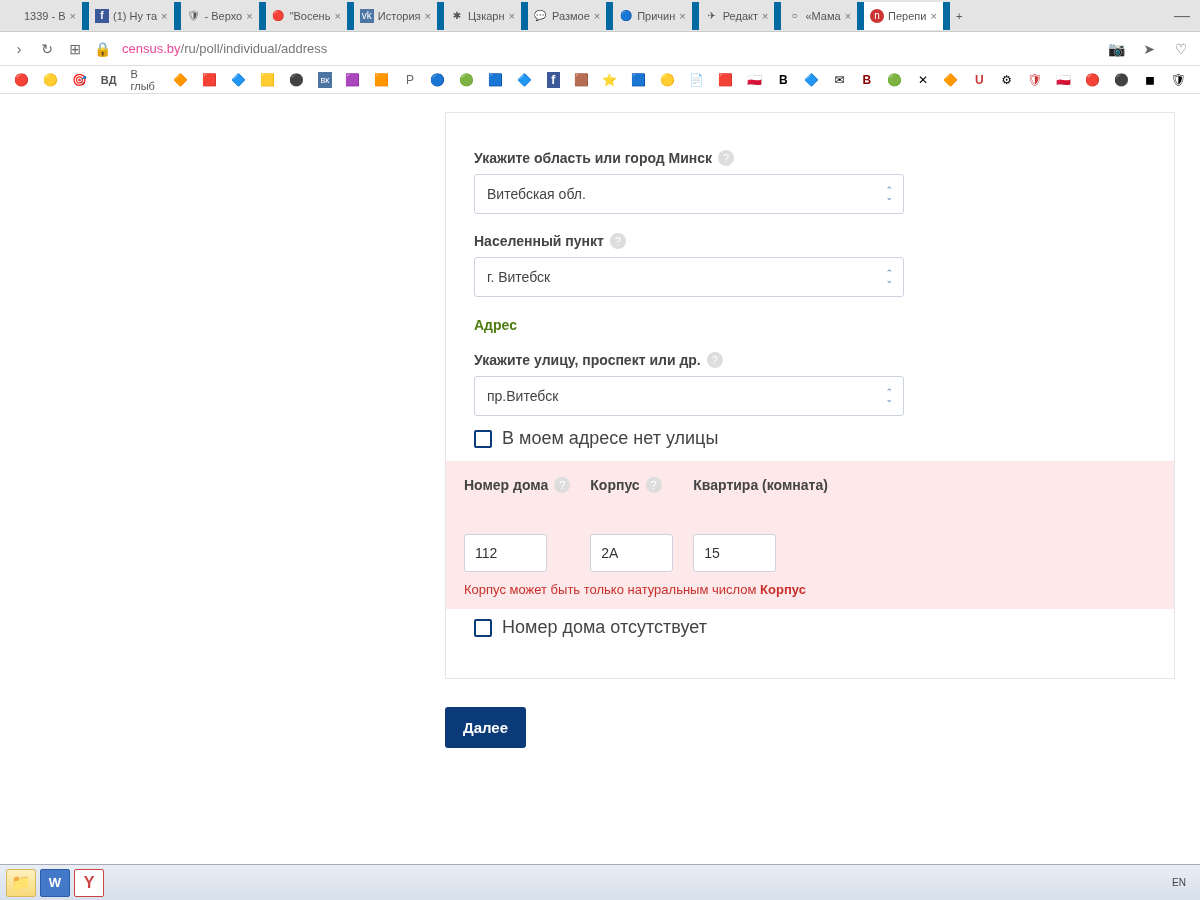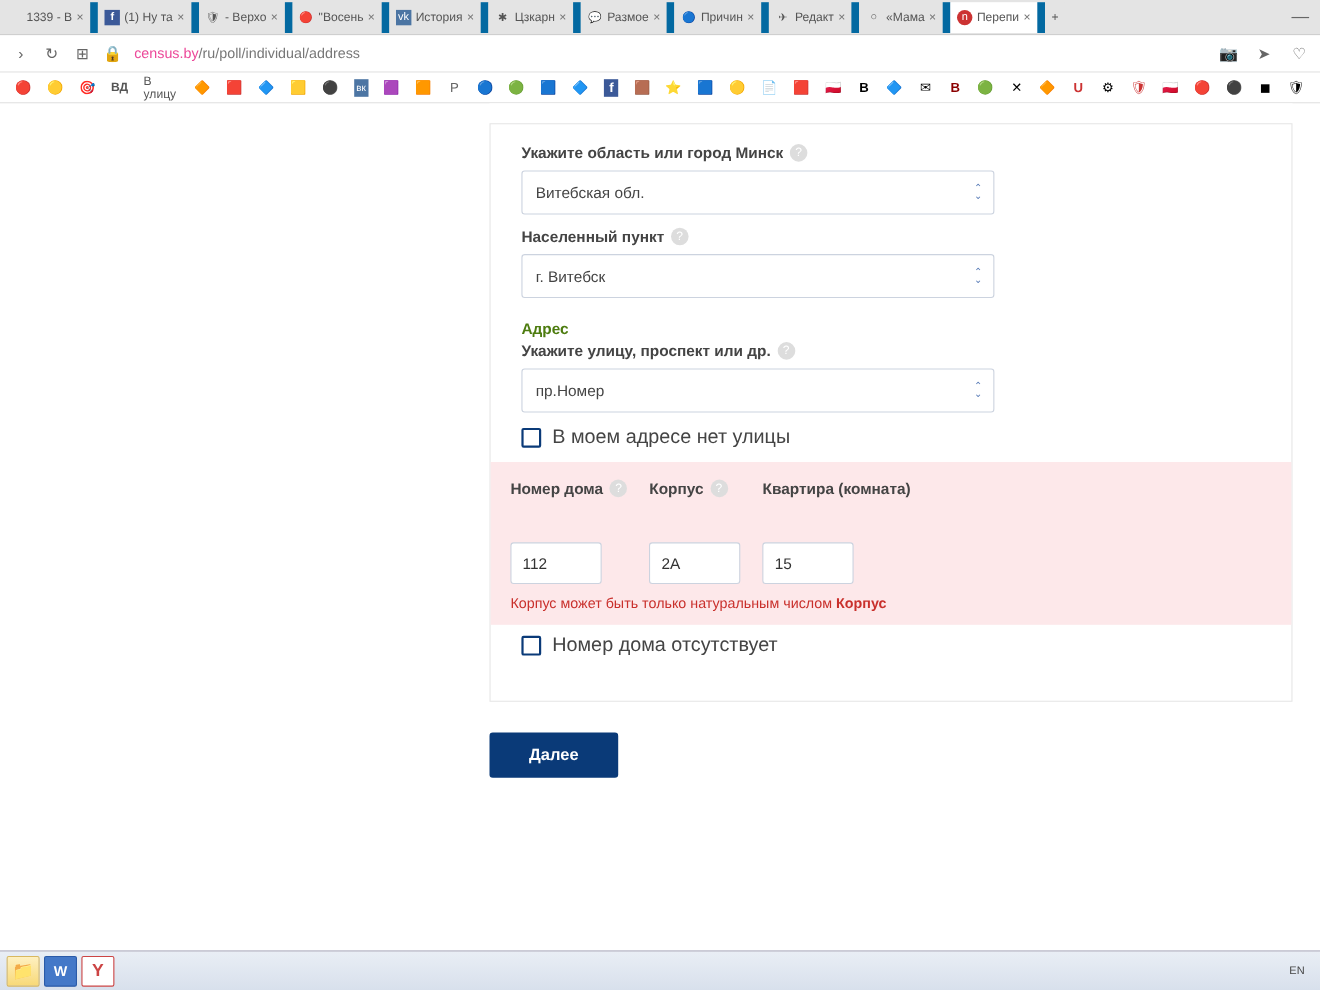--- a/index.html
+++ b/index.html
@@ -20,41 +20,41 @@
 .addr-right { margin-left: auto; display: flex; gap: 14px; }
 
 .bookmarks { height: 28px; background: #fff; display: flex; align-items: center; gap: 14px; padding: 0 14px; border-bottom: 1px solid #ddd; overflow: hidden; }
 .bm { width: 16px; height: 16px; font-size: 12px; display: flex; align-items: center; justify-content: center; }
 .bm-text { font-size: 11px; color: #555; }
 
 .page { background: #fff; width: 1200px; height: 806px; }
 .content-wrap { background: #fff; width: 730px; margin-left: 445px; padding-top: 18px; }
 .form-card { background: #fff; border: 1px solid #e6e6e6; padding: 18px 28px 28px 28px; }
 
-.label-row { display: flex; align-items: center; margin-bottom: 8px; margin-top: 0; }
+.label-row { display: flex; align-items: center; margin-bottom: 8px; margin-top: 19px; }
 .label-row label { font-size: 14px; color: #444; font-weight: 600; }
 .section-title { font-size: 14px; color: #4d7c0f; font-weight: 700; margin-top: 20px; margin-bottom: 4px; }
 .help { width: 16px; height: 16px; border-radius: 50%; background: #ddd; color: #fff; font-size: 11px; display: inline-flex; align-items: center; justify-content: center; margin-left: 6px; }
 
 .select-box { position: relative; width: 430px; height: 40px; border: 1px solid #ccd3df; border-radius: 3px; display: flex; align-items: center; padding: 0 12px; font-size: 14px; color: #444; background: #fff; margin-bottom: 12px; }
 .spinner { position: absolute; right: 10px; display: flex; flex-direction: column; font-size: 9px; color: #5a7db8; line-height: 7px; }
 
 .chk-row { display: flex; align-items: center; gap: 10px; margin-top: 8px; margin-bottom: 12px; }
 .chk { width: 18px; height: 18px; border: 2px solid #0a3a78; border-radius: 2px; }
 .chk-row span { font-size: 18px; color: #444; }
 
 .error-block { background: #fde8ea; padding: 16px 18px 12px 18px; margin: 4px -28px 4px -28px; }
 .inline-fields { display: flex; gap: 20px; }
 .field-col { display: flex; flex-direction: column; gap: 33px; }
 .inline-fields .label-row { margin-top: 0; }
 .num-input { width: 83px; height: 38px; border: 1px solid #ccd3df; border-radius: 3px; padding: 0 10px; font-size: 14px; color: #333; }
 .err-text { color: #c9302c; font-size: 13px; margin-top: 10px; }
 .err-text strong { font-weight: 700; }
 
-.btn-next { background: #0a3a78; color: #fff; border: none; padding: 12px 36px; font-size: 15px; font-weight: 700; border-radius: 3px; margin-top: 28px; cursor: pointer; }
+.btn-next { background: #0a3a78; color: #fff; border: none; padding: 12px 18px; font-size: 15px; font-weight: 700; border-radius: 3px; margin-top: 28px; cursor: pointer; }
 
 .taskbar { position: fixed; bottom: 0; left: 0; right: 0; height: 36px; background: linear-gradient(#e9eef5, #d8e0ec); border-top: 1px solid #aab; display: flex; align-items: center; padding: 0 6px; gap: 4px; }
 .taskbar-right { margin-left: auto; font-size: 10px; color: #444; padding-right: 8px; }
 .tb-icon { width: 30px; height: 28px; display: flex; align-items: center; justify-content: center; border: 1px solid transparent; border-radius: 2px; font-size: 16px; }
 .tb-icon.folder { background: linear-gradient(#fef0c0,#f8d978); border-color: #d8b860; }
 .tb-icon.word { background: #4478c8; color: #fff; font-weight: bold; font-size: 13px; border-color: #2a5aa8; }
 .tb-icon.y { background: #fff; border-color: #c44; color: #c44; font-weight: bold; }
 </style>
 </head>
 <body>
@@ -132,21 +132,21 @@
     <span class="nav-icon">➤</span>
     <span class="nav-icon">♡</span>
   </div>
 </div>
 
 <div class="bookmarks">
   <span class="bm">🔴</span>
   <span class="bm">🟡</span>
   <span class="bm">🎯</span>
   <span class="bm bm-text" style="width:auto;font-weight:bold">ВД</span>
-  <span class="bm-text">В улицу</span>
+  <span class="bm-text">В глыб</span>
   <span class="bm">🔶</span>
   <span class="bm">🟥</span>
   <span class="bm">🔷</span>
   <span class="bm">🟨</span>
   <span class="bm">⚫</span>
   <span class="bm" style="background:#4c75a3;color:#fff;font-size:9px">вк</span>
   <span class="bm">🟪</span>
   <span class="bm">🟧</span>
   <span class="bm" style="color:#666">P</span>
   <span class="bm">🔵</span>
@@ -206,21 +206,21 @@
           </span>
       </div>
 
       <div class="section-title">Адрес</div>
 
       <div class="label-row">
         <label>Укажите улицу, проспект или др.</label>
         <span class="help">?</span>
       </div>
       <div class="select-box">
-        <span>пр.Номер</span>
+        <span>пр.Витебск</span>
         <span class="spinner">
             <span>⌃</span>
             <span>⌄</span>
           </span>
       </div>
 
       <div class="chk-row">
         <span class="chk"></span>
         <span>В моем адресе нет улицы</span>
       </div>

